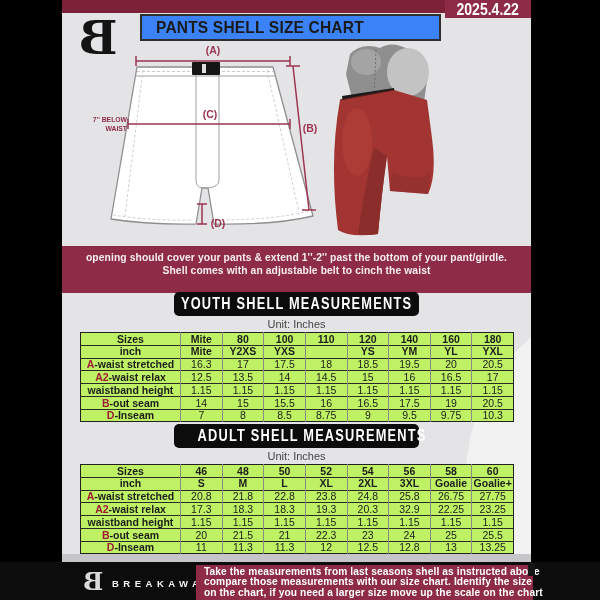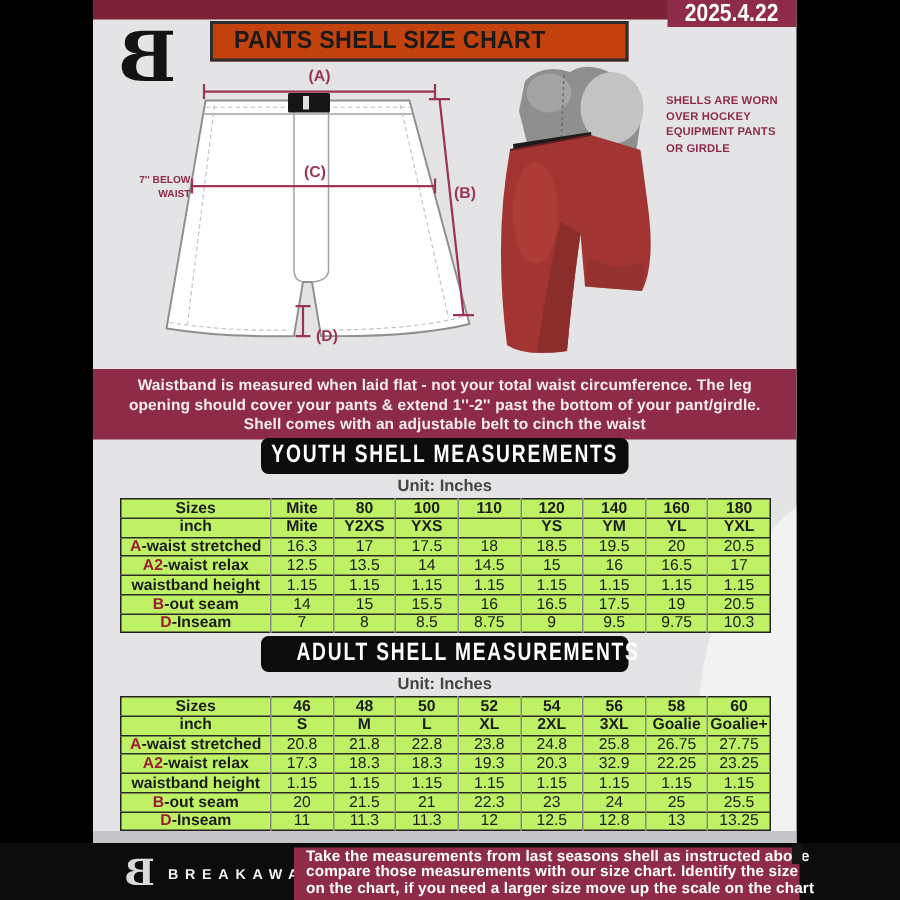--- a/index.html
+++ b/index.html
@@ -10,21 +10,21 @@
   body{width:600px;height:600px;font-family:"Liberation Sans",sans-serif;}
   .page{position:relative;width:600px;height:600px;background:#000;overflow:hidden;}
   .doc{position:absolute;left:62px;top:0;width:469px;height:563px;background:var(--docbg);overflow:hidden;}
   .abs{position:absolute;}
   .topstrip{left:0;top:0;width:469px;height:13px;background:var(--topstrip);}
   .watermark{left:404px;top:296px;width:360px;height:360px;border-radius:50%;background:rgba(255,255,255,.5);}
 
   
   .logo-b{left:10px;top:12px;width:52px;height:52px;display:flex;align-items:center;justify-content:center;
     font-family:"DejaVu Serif",serif;font-weight:bold;font-size:46px;color:#131313;transform:scaleX(-1);}
-  .titlebox{left:78px;top:14px;width:279px;height:27px;background:#c2410c;border:2px solid #2e2e2e;
+  .titlebox{left:78px;top:14px;width:301px;height:27px;background:#3b82f6;border:2px solid #2e2e2e;
     display:flex;align-items:center;padding-left:14px;}
   .titlebox span{font-size:16.5px;font-weight:bold;color:#1a1a1a;letter-spacing:.2px;
     display:inline-block;transform:scaleX(.94);transform-origin:left center;white-space:nowrap;}
   .datebox{left:383px;top:0;width:86px;height:18px;background:var(--maroon);
     display:flex;align-items:center;justify-content:center;}
   .datebox span{font-size:16.5px;font-weight:bold;color:#fff;display:inline-block;transform:scaleX(.85);white-space:nowrap;}
 
   
   .diagram{left:18px;top:40px;width:250px;height:197px;}
   .photo{left:268px;top:40px;width:120px;height:198px;}
@@ -34,21 +34,21 @@
   
   .notice{left:0;top:246px;width:469px;height:47px;background:var(--maroon);padding-top:5px;text-align:center;}
   .notice div{font-size:10.3px;font-weight:bold;color:#f6edf0;line-height:13.2px;letter-spacing:.1px;}
 
   
   .band{width:245px;height:24px;background:var(--blackband);border-radius:5px;left:112px;
     display:flex;align-items:center;justify-content:center;}
   .band span{color:#fff;font-weight:bold;font-size:16px;letter-spacing:1.5px;white-space:nowrap;
     display:inline-block;transform:scale(.8,1.05);}
   .band.youth{top:292px;} .band.adult{top:424px;padding-left:32px;}
-  .unit{left:0;width:469px;text-align:center;font-size:11px;font-weight:bold;color:#454545;}
+  .unit{left:0;width:469px;text-align:center;font-size:11px;font-weight:normal;color:#454545;}
   .unit.youth{top:318px;} .unit.adult{top:450px;}
 
   
   table.meas{position:absolute;left:18px;width:434px;border-collapse:collapse;background:#bef264;
     border:1.6px solid #222;table-layout:fixed;}
   table.meas.youth{top:332px;} table.meas.adult{top:464px;}
   col.c-lbl{width:100px;}
   table.meas td{border-left:1px solid #8a8a8a;border-top:1.5px solid #2a2a2a;height:10.6px;
     line-height:10.6px;text-align:center;font-size:10.5px;color:#1c1c1c;padding:.6px 0;overflow:hidden;}
   table.meas tr:first-child td{border-top:none;}
@@ -129,29 +129,22 @@
       <path d="M46 10 L44 56" stroke="#6e6e6e" stroke-width="1" stroke-dasharray="2 2" fill="none"></path>
       <path d="M12 56 L64 48 L66 66 L14 76 Z" fill="#1a1a1a"></path>
       <path d="M22 60 L32 64 M34 58 L44 62 M24 68 L34 70" stroke="#cfcfcf" stroke-width=".9" fill="none"></path>
       <path d="M10 60 L64 50 L97 60 L102 98 Q107 136 98 154 L60 151 L57 116 Q52 150 48 194 Q20 198 8 190 Q-1 120 10 60 Z" fill="#a23531"></path>
       <path d="M57 116 Q52 150 48 194 Q36 196 28 194 Q36 140 44 108 Z" fill="#8b2d2b"></path>
       <path d="M98 154 L60 151 L62 132 Q84 142 100 134 Z" fill="#8b2d2b" opacity=".55"></path>
       <ellipse cx="27" cy="102" rx="15" ry="34" fill="#b8433c" opacity=".5"></ellipse>
       <path d="M10 60 L64 50" stroke="#5f1f1e" stroke-width="1.2" fill="none"></path>
     </svg>
 
-    <div class="abs caption">
-      <div>SHELLS ARE WORN</div>
-      <div>OVER HOCKEY</div>
-      <div>EQUIPMENT PANTS</div>
-      <div>OR GIRDLE</div>
-    </div>
 
     <div class="abs notice">
-      <div>Waistband is measured when laid flat - not your total waist circumference. The leg</div>
       <div>opening should cover your pants &amp; extend 1''-2'' past the bottom of your pant/girdle.</div>
       <div>Shell comes with an adjustable belt to cinch the waist</div>
     </div>
 
     <div class="abs band youth">
       <span>YOUTH SHELL MEASUREMENTS</span>
     </div>
     <div class="abs unit youth">Unit: Inches</div>
     <table class="meas youth">
       <colgroup>

